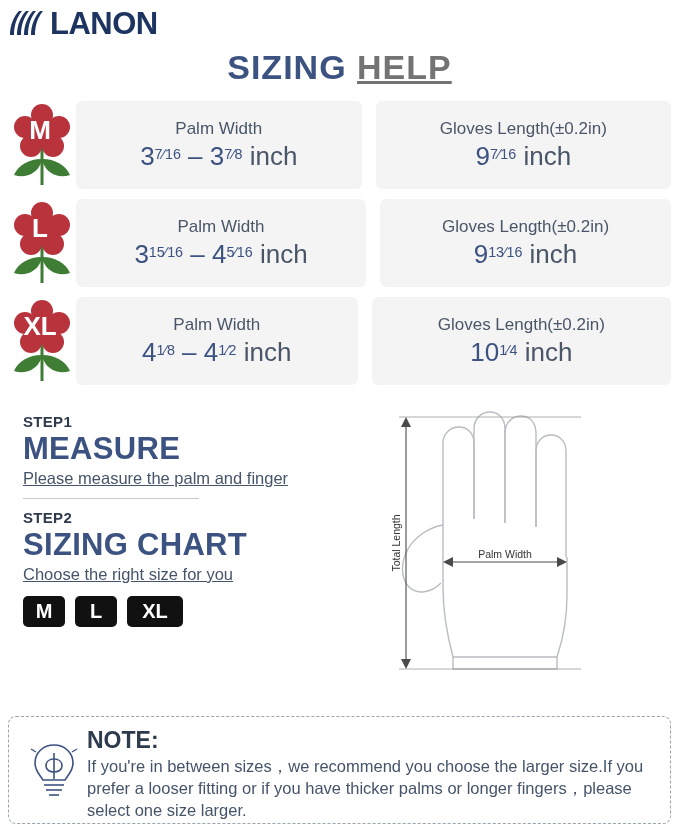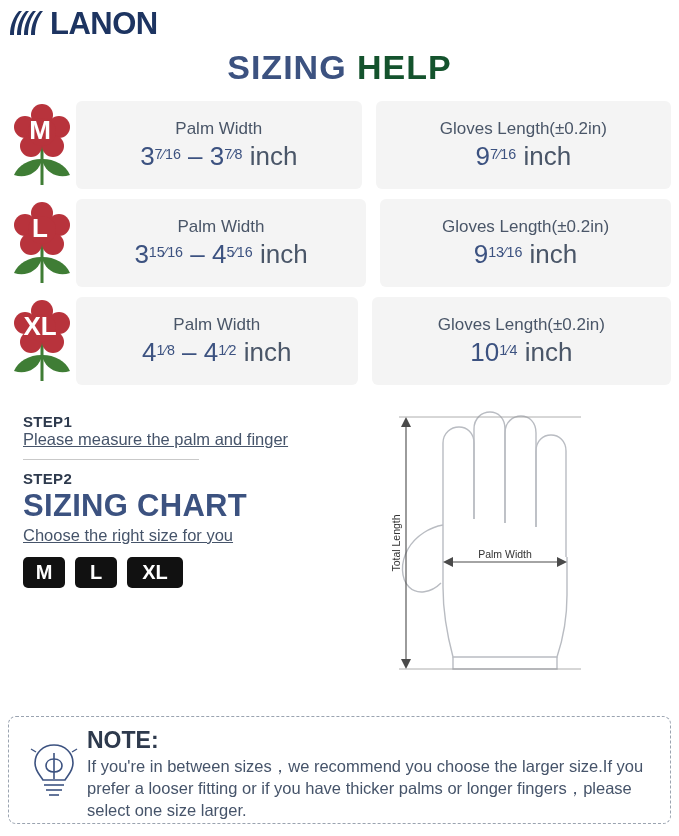--- a/index.html
+++ b/index.html
@@ -37,21 +37,21 @@
 
   
   .title {
     text-align: center;
     font-size: 34px;
     font-weight: bold;
     letter-spacing: 1px;
     margin: 8px 0 14px 0;
   }
   .title .t1 { color: #3c5280; margin-top: 40px; }
-  .title .t2 { color: #14532d; }
+  .title .t2 { color: #737373; text-decoration: underline; }
 
   
   .rows { padding: 0 8px; }
   .size-row {
     display: flex;
     align-items: stretch;
     margin-bottom: 10px;
     height: 88px;
   }
   .badge-wrap {
@@ -329,20 +329,21 @@
         <span class="unit">inch</span>
       </div>
     </div>
   </div>
 </div>
 
 <div class="mid">
   <div class="steps">
     <div>
       <div class="step-kicker">STEP1</div>
+      <div class="step-head">MEASURE</div>
       <div class="step-sub">Please measure the palm and finger</div>
     </div>
     <div class="divider"></div>
     <div>
       <div class="step-kicker">STEP2</div>
       <div class="step-head">SIZING CHART</div>
       <div class="step-sub">Choose the right size for you</div>
     </div>
     <div class="chips">
       <div class="chip">M</div>

